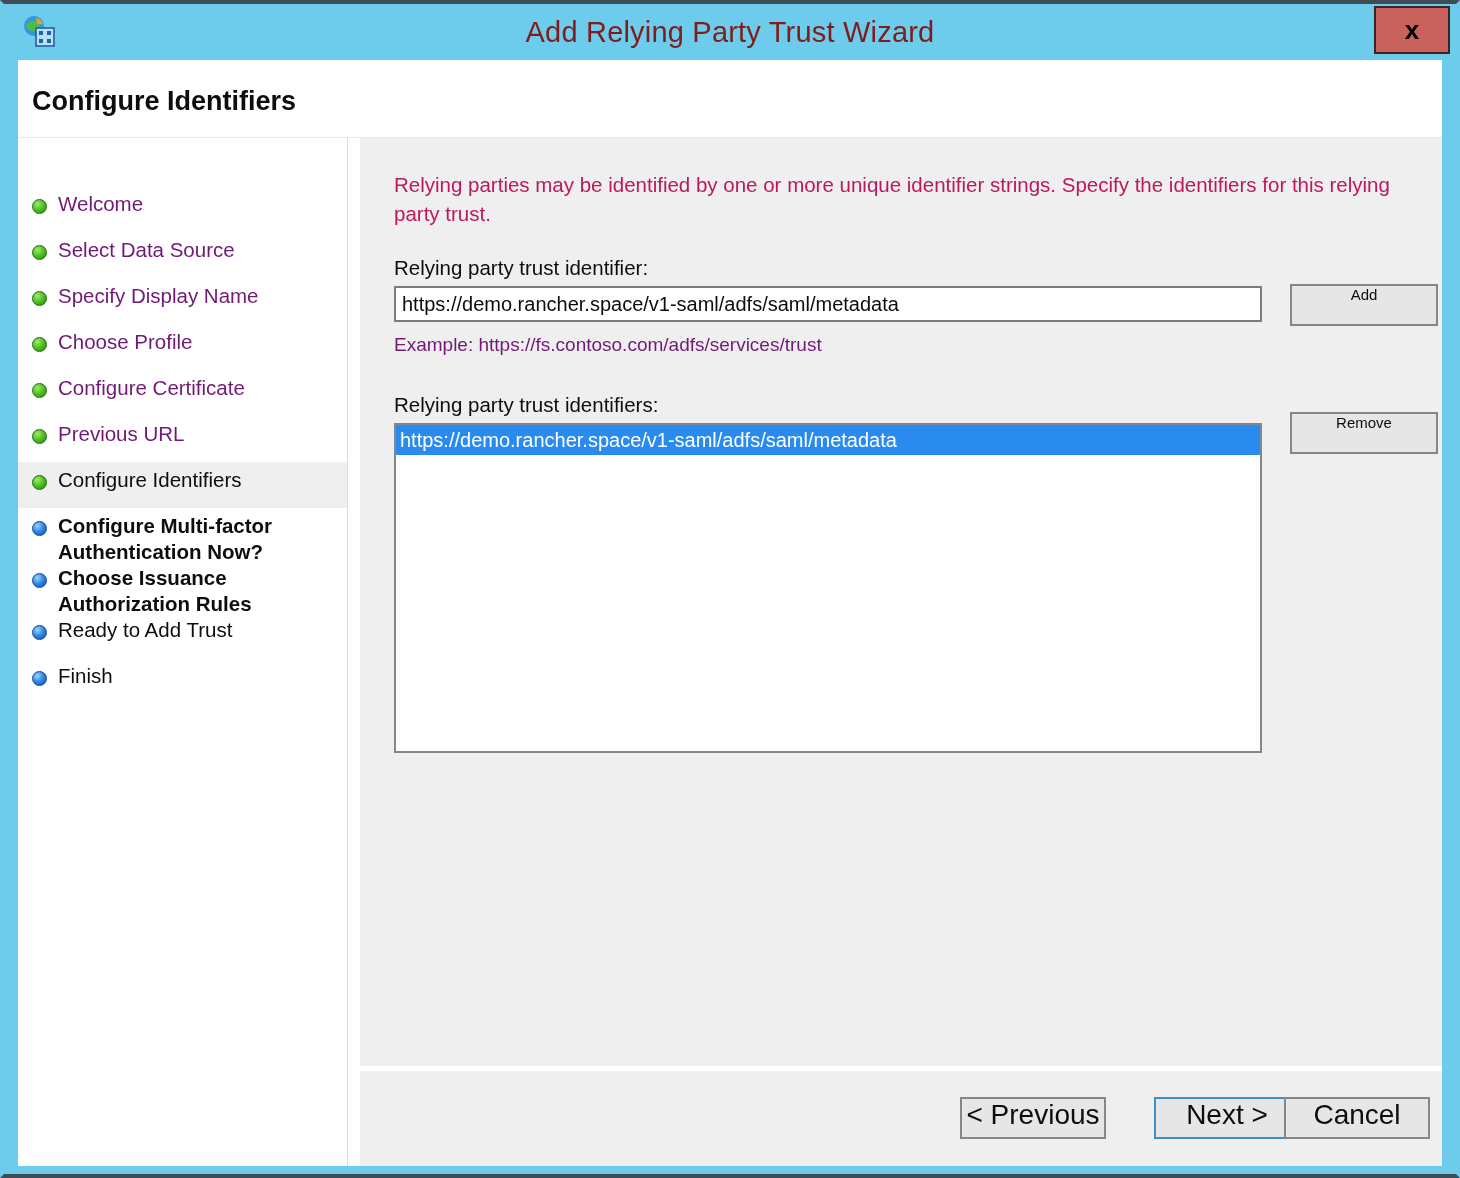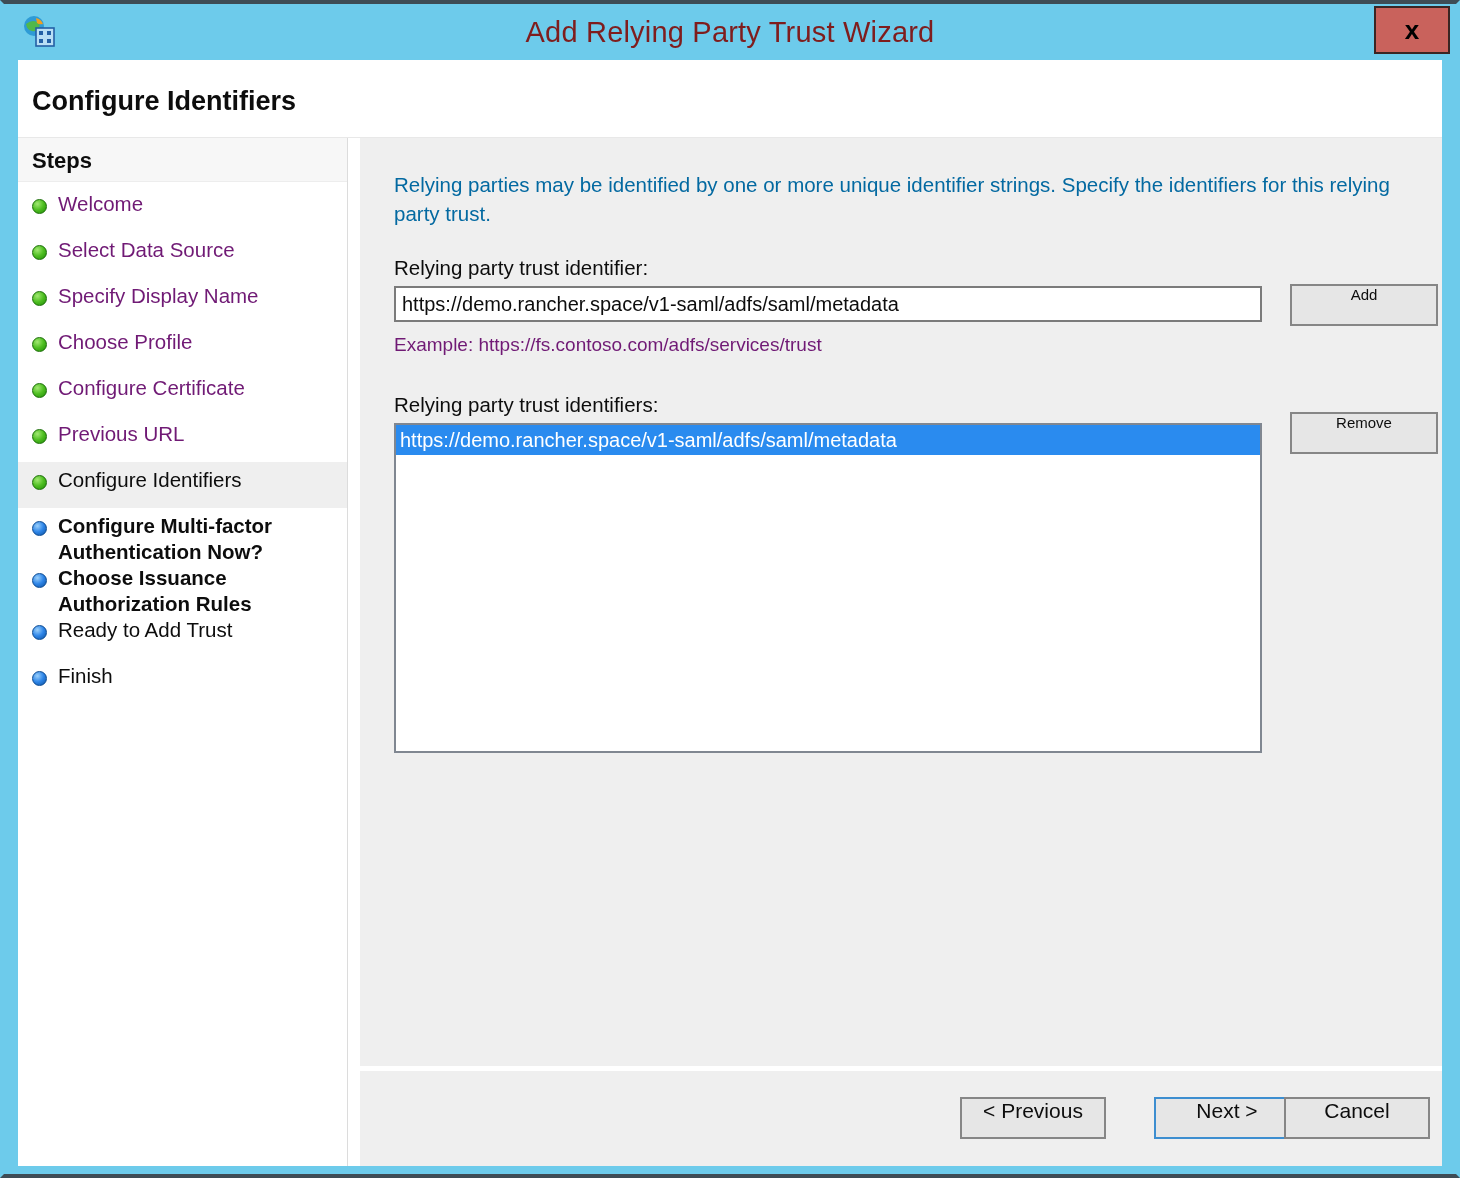--- a/index.html
+++ b/index.html
@@ -167,21 +167,21 @@
     background: #efefef;
     border-left: 1px solid #ffffff;
     box-sizing: border-box;
   }
   #intro {
     position: absolute;
     left: 34px; top: 32px;
     width: 1022px;
     font-size: 20.5px;
     line-height: 29px;
-    color: #0369a1;
+    color: #be185d;
   }
   .field-label {
     position: absolute;
     font-size: 20.5px;
     color: #0d0d0d;
   }
   #identifier-label { left: 34px; top: 118px; }
   #identifiers-label { left: 34px; top: 255px; }
 
   #identifier-input {
@@ -252,21 +252,21 @@
     box-sizing: border-box;
   }
   .nav-button {
     position: absolute;
     top: 26px;
     height: 42px;
     background: #e6e6e6;
     border: 2px solid #868686;
     box-sizing: border-box;
     font-family: "Liberation Sans", sans-serif;
-    font-size: 21px;
+    font-size: 28px;
     color: #0d0d0d;
     text-align: center;
     cursor: pointer;
   }
   #previous-button { left: 600px; width: 146px; }
   #next-button     { left: 762px; width: 146px; border: 2px solid #3d8ed0; margin-left: 32px; }
   #cancel-button   { left: 924px; width: 146px; }
 </style>
 </head>
 <body>
@@ -290,23 +290,20 @@
     <div id="close-button">x</div>
   </div>
 
   <div id="page-header">
     <div id="page-title">Configure Identifiers</div>
   </div>
 
   <div id="body-area">
 
     <div id="sidebar">
-      <div id="steps-header">
-        <span class="label">Steps</span>
-      </div>
       <div id="steps-list">
           <div class="step">
             <span class="bullet done"></span>
             <span class="step-label link">Welcome</span>
           </div>
           <div class="step">
             <span class="bullet done"></span>
             <span class="step-label link">Select Data Source</span>
           </div>
           <div class="step">

